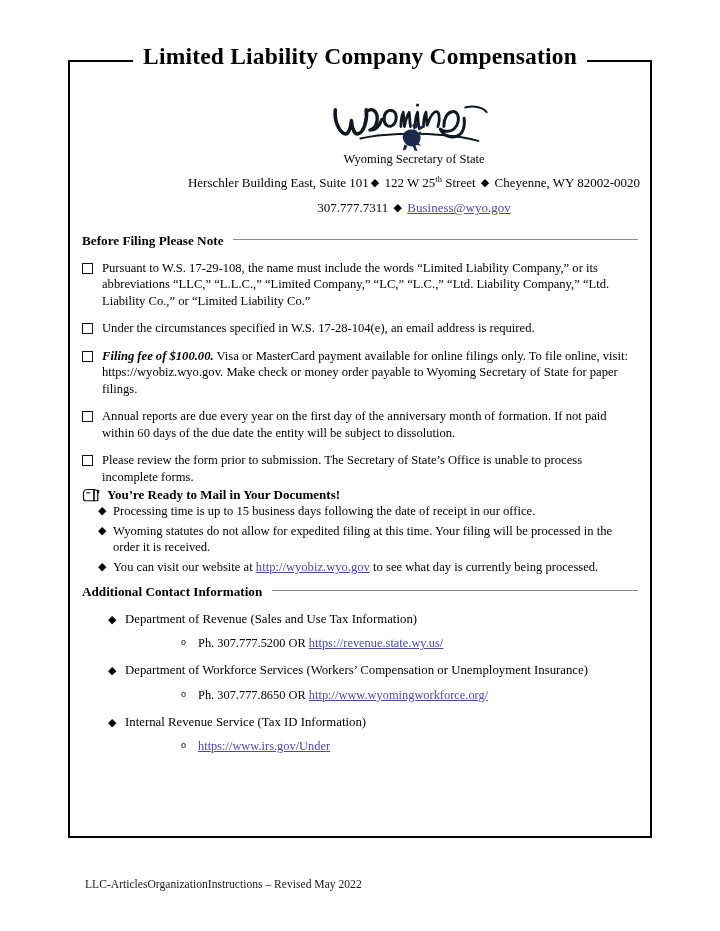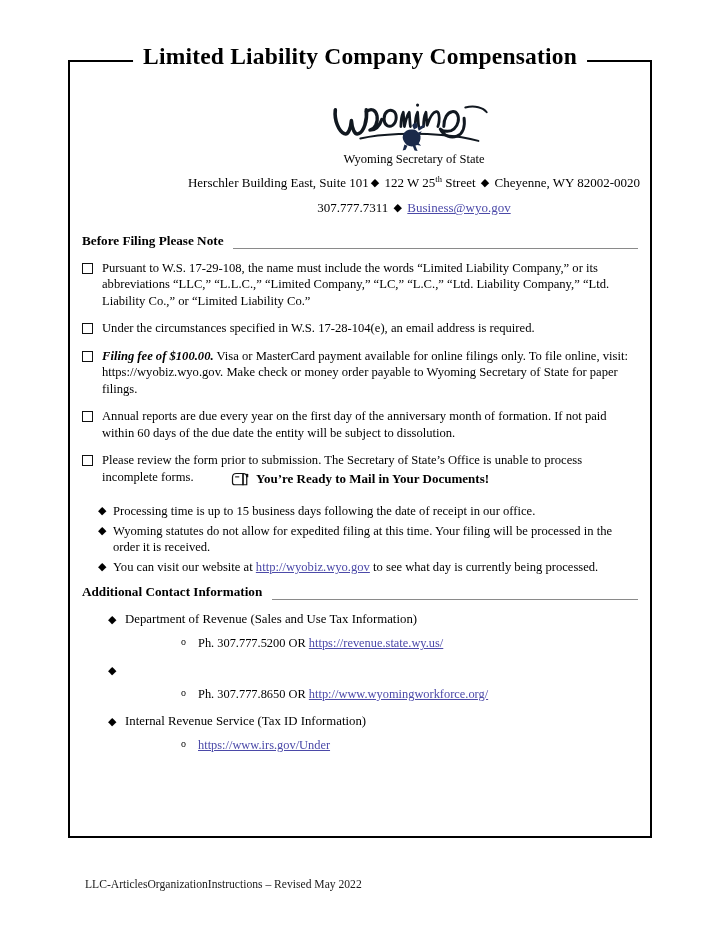--- a/index.html
+++ b/index.html
@@ -98,21 +98,21 @@
   }
 
   a.link, .link {
     color: #4b49a8;
     text-decoration: underline;
   }
 
   
   .sec-head {
     display: flex;
-    align-items: flex-end;
+    align-items: flex-start;
     font-size: 13.2px;
     font-weight: bold;
     margin-top: 0;
   }
   .sec-head .rule {
     flex: 1 1 auto;
     height: 1px;
     background: #8a8a8a;
     margin-left: 10px;
     margin-top: 6px;
@@ -142,24 +142,24 @@
   .cb-text { flex: 1 1 auto; }
 
   b.bold { font-weight: normal; }
   i.bi { font-weight: bold; font-style: italic; }
 
   
   .mail-line {
     text-align: center;
     font-weight: bold;
     font-size: 13px;
-    margin-top: 8px;
+    margin-top: 24px;
     display: flex;
     align-items: center;
-    justify-content: center;
+    justify-content: flex-start;
     gap: 7px;
   }
   .mailbox-ico { display: block; }
 
   
   .d-list {
     margin: 0;
     padding: 0;
     list-style: none;
   }
@@ -336,20 +336,21 @@
               <span><b class="bold">Department of Revenue</b><span> (Sales and Use Tax Information)</span></span>
             </div>
             <div class="c-sub">
               <span class="obul">o</span>
               <span><span>Ph. 307.777.5200 OR </span><a class="link" href="#">https://revenue.state.wy.us/</a></span>
             </div>
           </div>
           <div class="contact-group">
             <div class="c-head">
               <span class="dbul">◆</span>
+              <span><b class="bold">Department of Workforce Services</b><span> (Workers’ Compensation or Unemployment Insurance)</span></span>
             </div>
             <div class="c-sub">
               <span class="obul">o</span>
               <span><span>Ph. 307.777.8650 OR </span><a class="link" href="#">http://www.wyomingworkforce.org/</a></span>
             </div>
           </div>
           <div class="contact-group">
             <div class="c-head">
               <span class="dbul">◆</span>
               <span><b class="bold">Internal Revenue Service</b><span> (Tax ID Information)</span></span>

